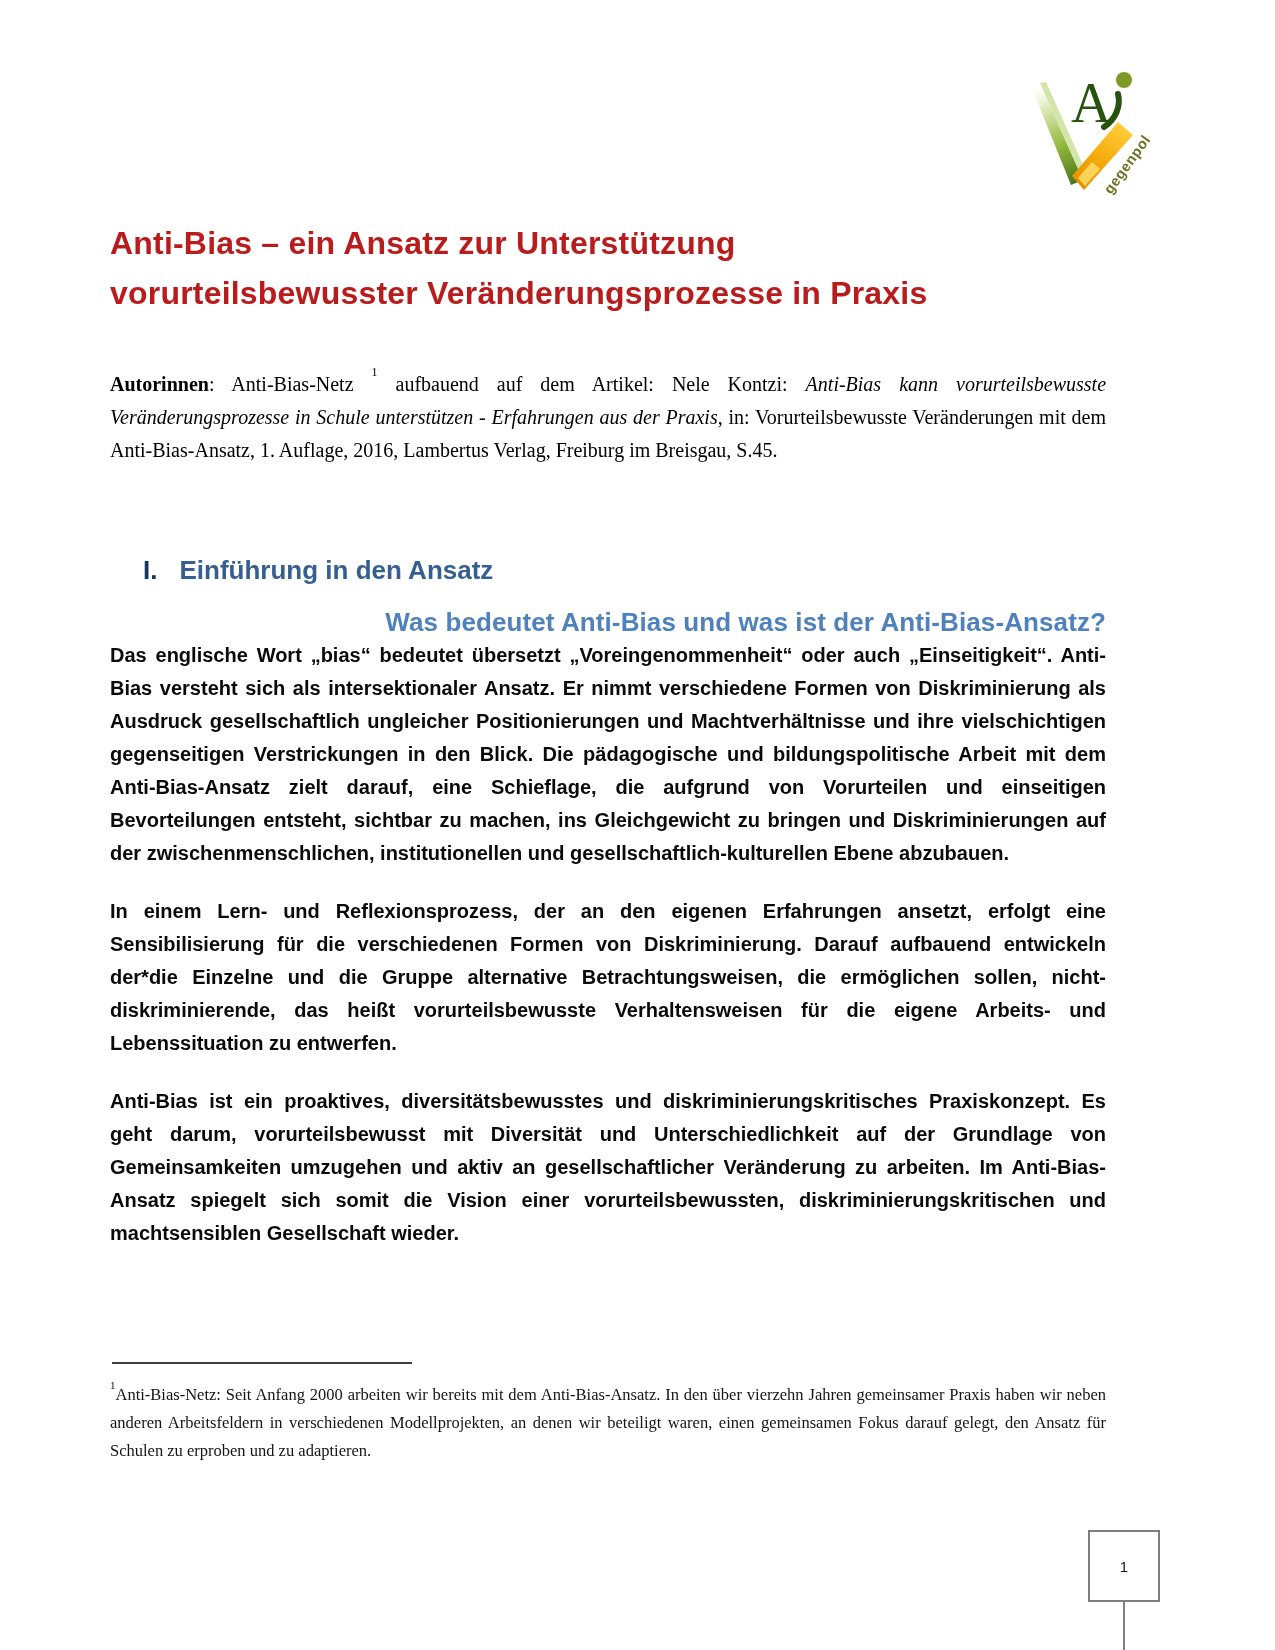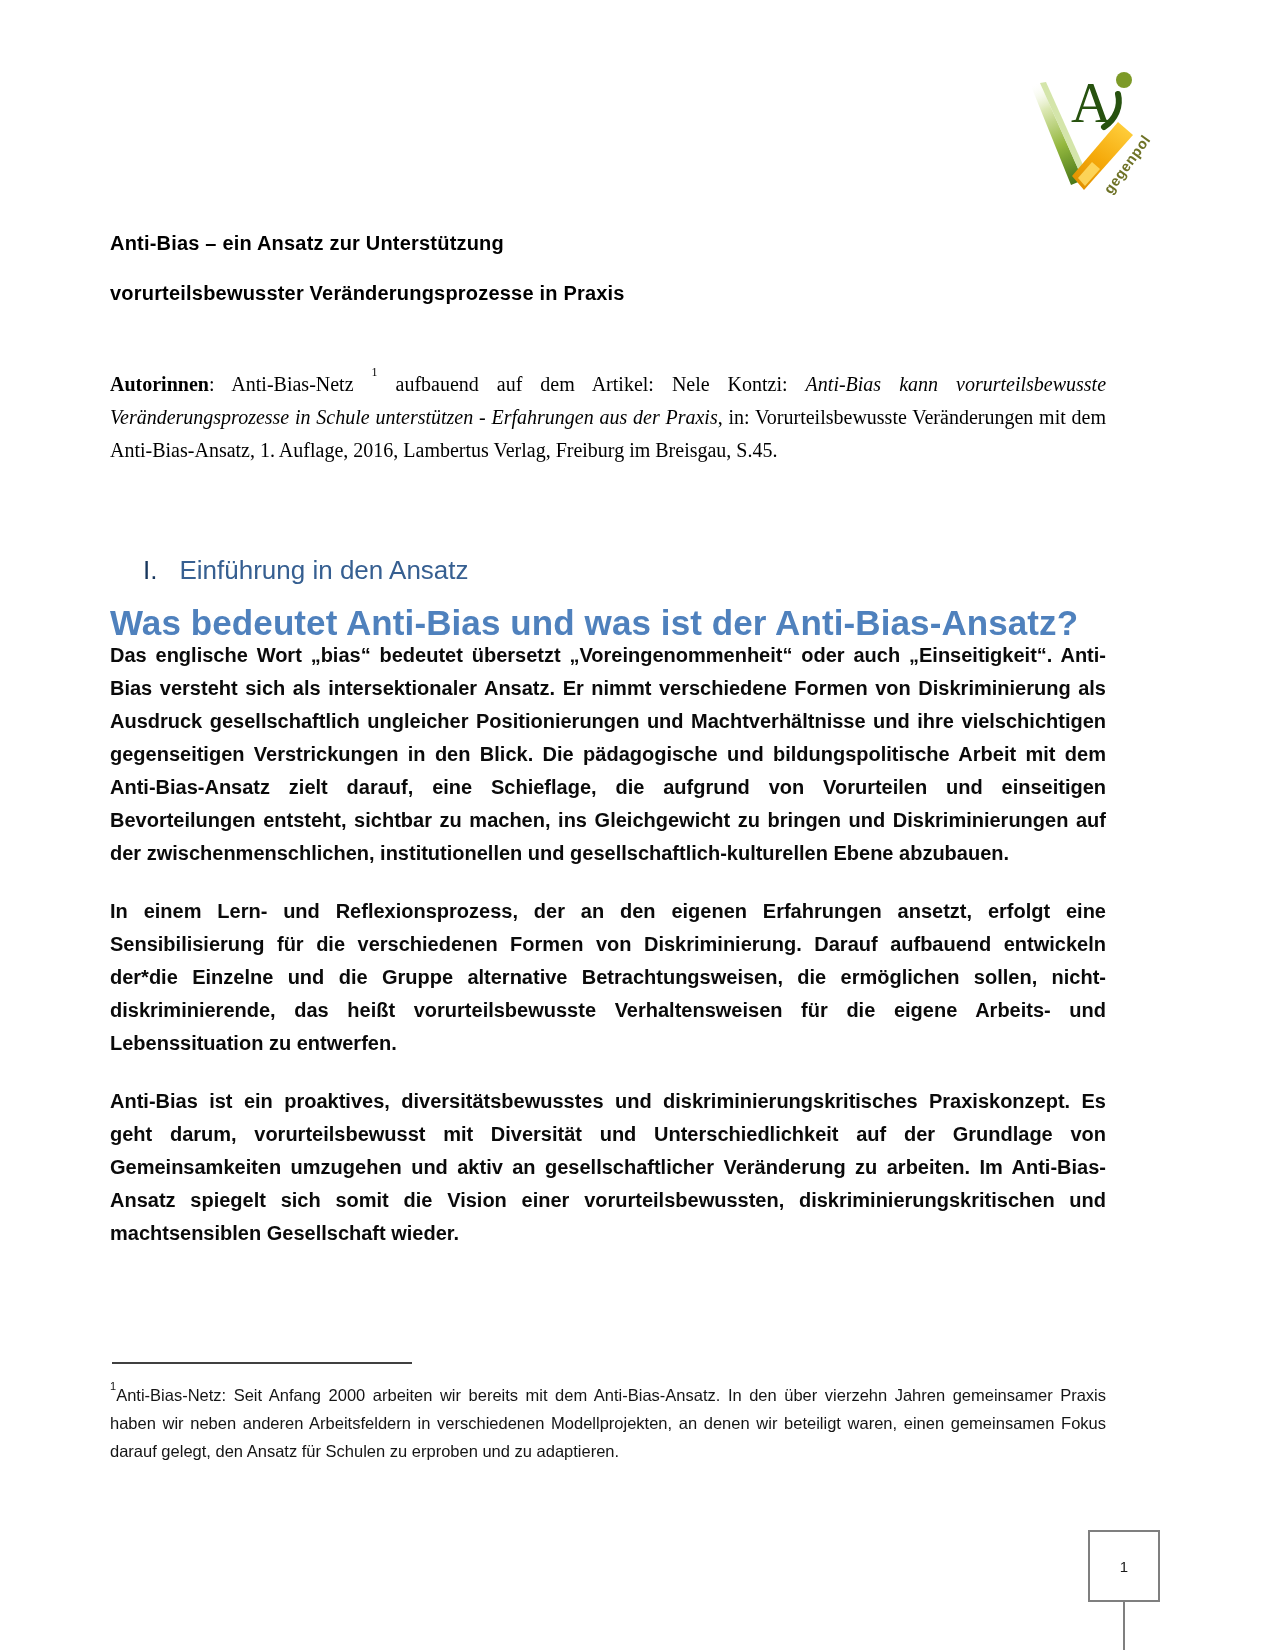--- a/index.html
+++ b/index.html
@@ -13,60 +13,60 @@
     color: #000000;
     overflow: hidden;
   }
 
   
   .logo { position: absolute; left: 993px; top: 64px; width: 162px; height: 136px; }
 
   
   .doc-title {
     position: absolute; left: 110px; top: 218px; width: 1000px;
-    font-size: 20px; font-weight: bold; line-height: 50px; color: #000000;
+    font-size: 32px; font-weight: bold; line-height: 50px; color: #b91c1c;
     letter-spacing: 0.2px;
   }
 
   
   .author {
     position: absolute; left: 110px; top: 368px; width: 996px;
     font-size: 20px; line-height: 33px; text-align: justify; font-family: Liberation Serif, serif;
   }
   .author sup, .footnote sup {
     font-size: 12px; line-height: 0; position: relative; top: -7px;
   }
 
   
   .section-heading {
     position: absolute; left: 110px; top: 554px; width: 996px;
-    font-size: 26px; font-weight: normal; line-height: 33px; padding-left: 33px;
+    font-size: 26px; font-weight: bold; line-height: 33px; padding-left: 33px;
   }
   .section-number { color: #17365D; margin-right: 22px; }
   .section-title  { color: #365F91; }
 
   
   .flow {
     position: absolute; left: 110px; top: 606px; width: 996px;
     font-size: 20px; line-height: 33px;
   }
   .subheading {
-    font-size: 35px; font-weight: bold; color: #4F81BD; line-height: 33px;
-    margin: 0; letter-spacing: 0.1px;
+    font-size: 26px; font-weight: bold; color: #4F81BD; line-height: 33px;
+    margin: 0; letter-spacing: 0.1px; text-align: right;
   }
   .flow p.body { text-align: justify; margin: 0 0 25px 0; color: #0a0a0a; font-weight: bold; }
 
   
   .footnote-rule {
     position: absolute; left: 112px; top: 1362px; width: 300px;
     border-top: 2px solid #404040;
   }
   .footnote {
     position: absolute; left: 110px; top: 1381px; width: 996px;
-    font-size: 16.5px; line-height: 28px; text-align: justify; color: #141414;
+    font-size: 16.5px; line-height: 28px; text-align: justify; color: #141414; font-family: Liberation Serif, serif;
   }
   .footnote sup { font-size: 11px; top: -5px; }
 
   
   .page-box {
     position: absolute; left: 1088px; top: 1530px; width: 72px; height: 72px;
     border: 2px solid #7f7f7f; background: #fff;
     display: flex; align-items: center; justify-content: center;
     font-size: 15px; color: #1a1a1a;
   }

